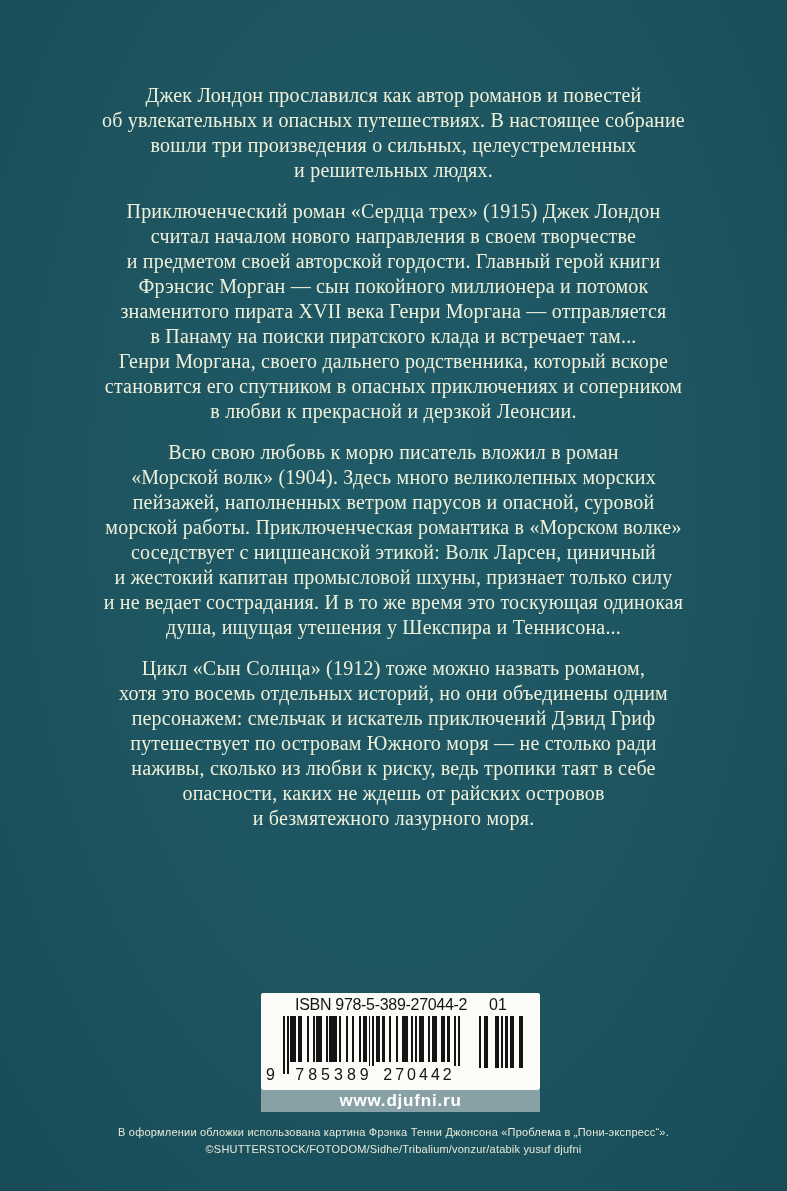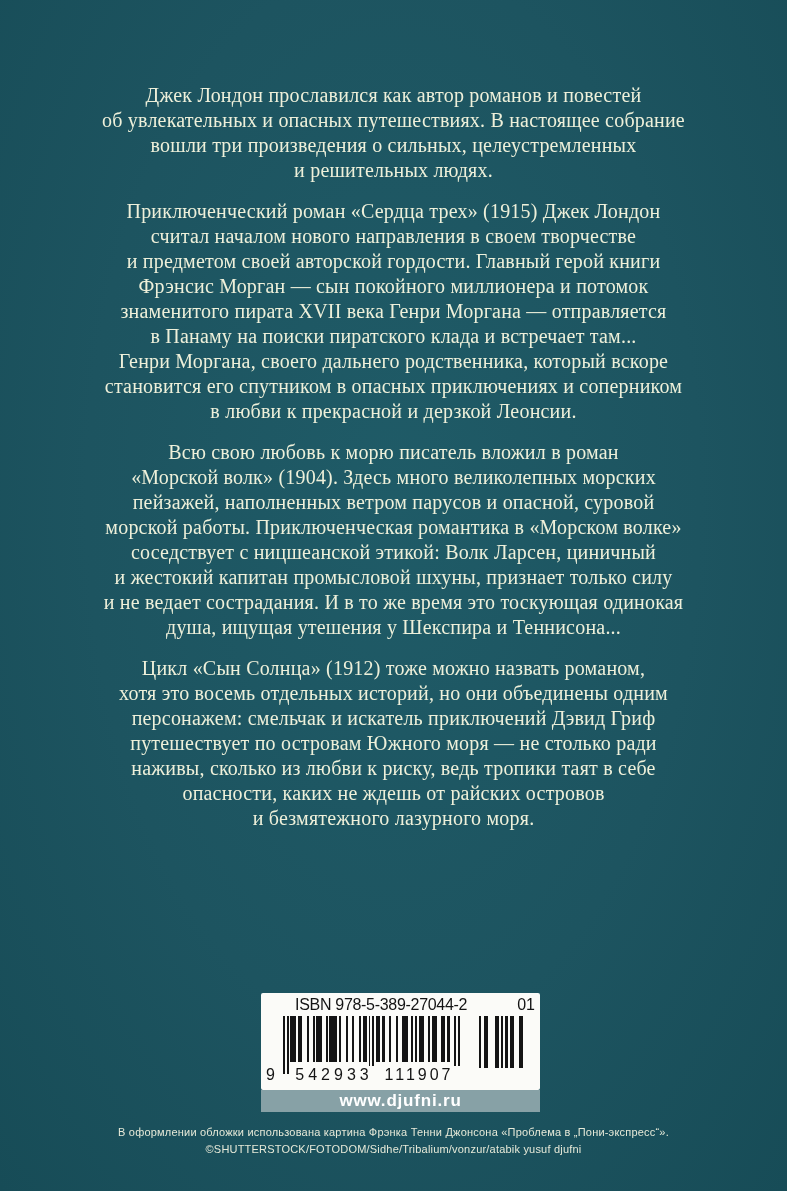--- a/index.html
+++ b/index.html
@@ -36,21 +36,21 @@
   .isbn-row{
     position:absolute;top:3px;left:12px;width:100%;height:17px;
   }
   .isbn-text{
     position:absolute;left:22px;top:0;
     font-size:16px;letter-spacing:-0.3px;font-weight:500;
     white-space:nowrap;
   }
   .addon-text{
     position:absolute;left:216px;top:0;width:46px;
-    text-align:right;font-size:16px;
+    text-align:left;font-size:16px;
   }
   .ean13{
     position:absolute;left:22px;top:23px;
     width:176px;height:58px;
     display:flex;align-items:flex-start;
   }
   .ean2{
     position:absolute;left:216px;top:23px;
     width:46px;height:52px;
     display:flex;align-items:flex-start;
@@ -244,22 +244,22 @@
         <div style="flex: 1 1 0%; height: 52px; background: transparent;"></div>
         <div style="flex: 1 1 0%; height: 52px; background: rgb(20, 20, 20);"></div>
         <div style="flex: 1 1 0%; height: 52px; background: rgb(20, 20, 20);"></div>
         <div style="flex: 1 1 0%; height: 52px; background: transparent;"></div>
         <div style="flex: 1 1 0%; height: 52px; background: transparent;"></div>
         <div style="flex: 1 1 0%; height: 52px; background: rgb(20, 20, 20);"></div>
         <div style="flex: 1 1 0%; height: 52px; background: rgb(20, 20, 20);"></div>
       </div>
     <div class="digits-row">
       <span class="digit-first">9</span>
-      <span class="digit-left">542933</span>
-      <span class="digit-right">111907</span>
+      <span class="digit-left">785389</span>
+      <span class="digit-right">270442</span>
     </div>
   </div>
 
   <div class="site-band">
     <span>www.djufni.ru</span>
   </div>
 
   <div class="credits">В оформлении обложки использована картина Фрэнка Тенни Джонсона «Проблема в „Пони-экспресс“».
 ©SHUTTERSTOCK/FOTODOM/Sidhe/Tribalium/vonzur/atabik yusuf djufni</div>
 

